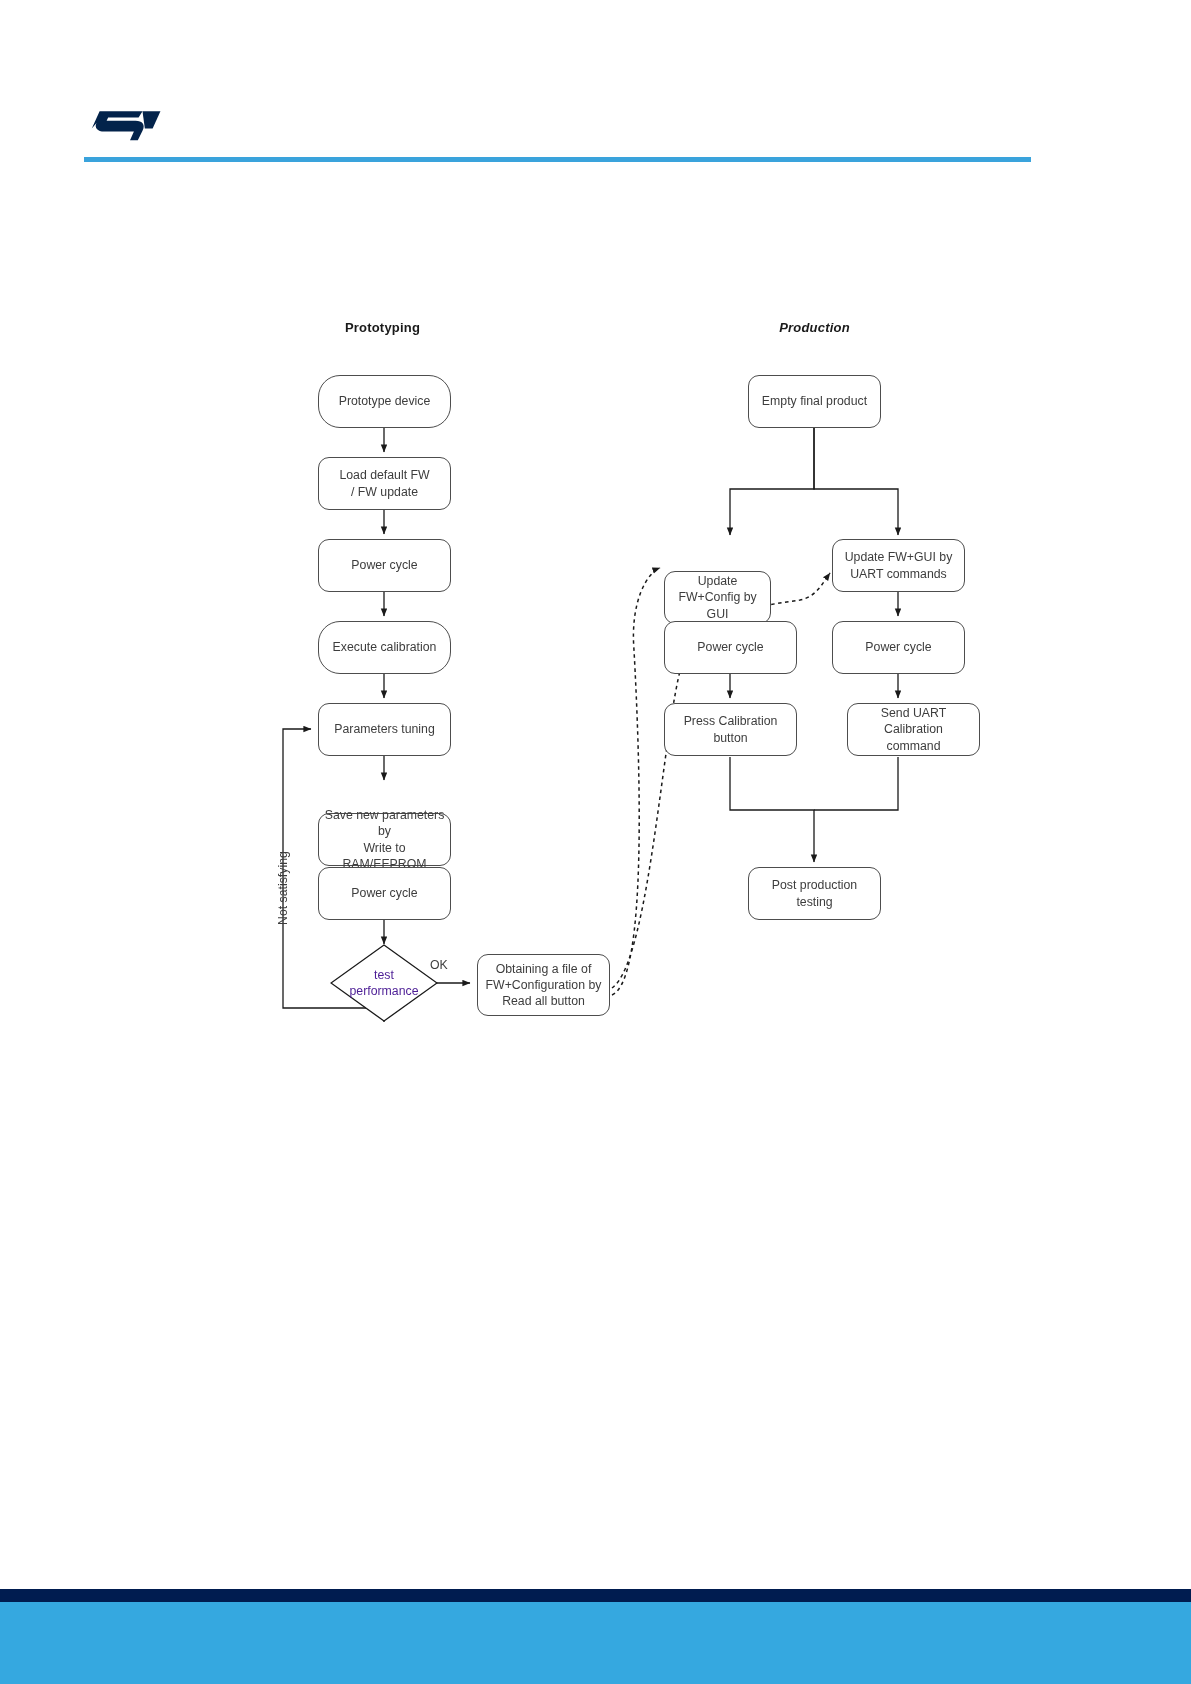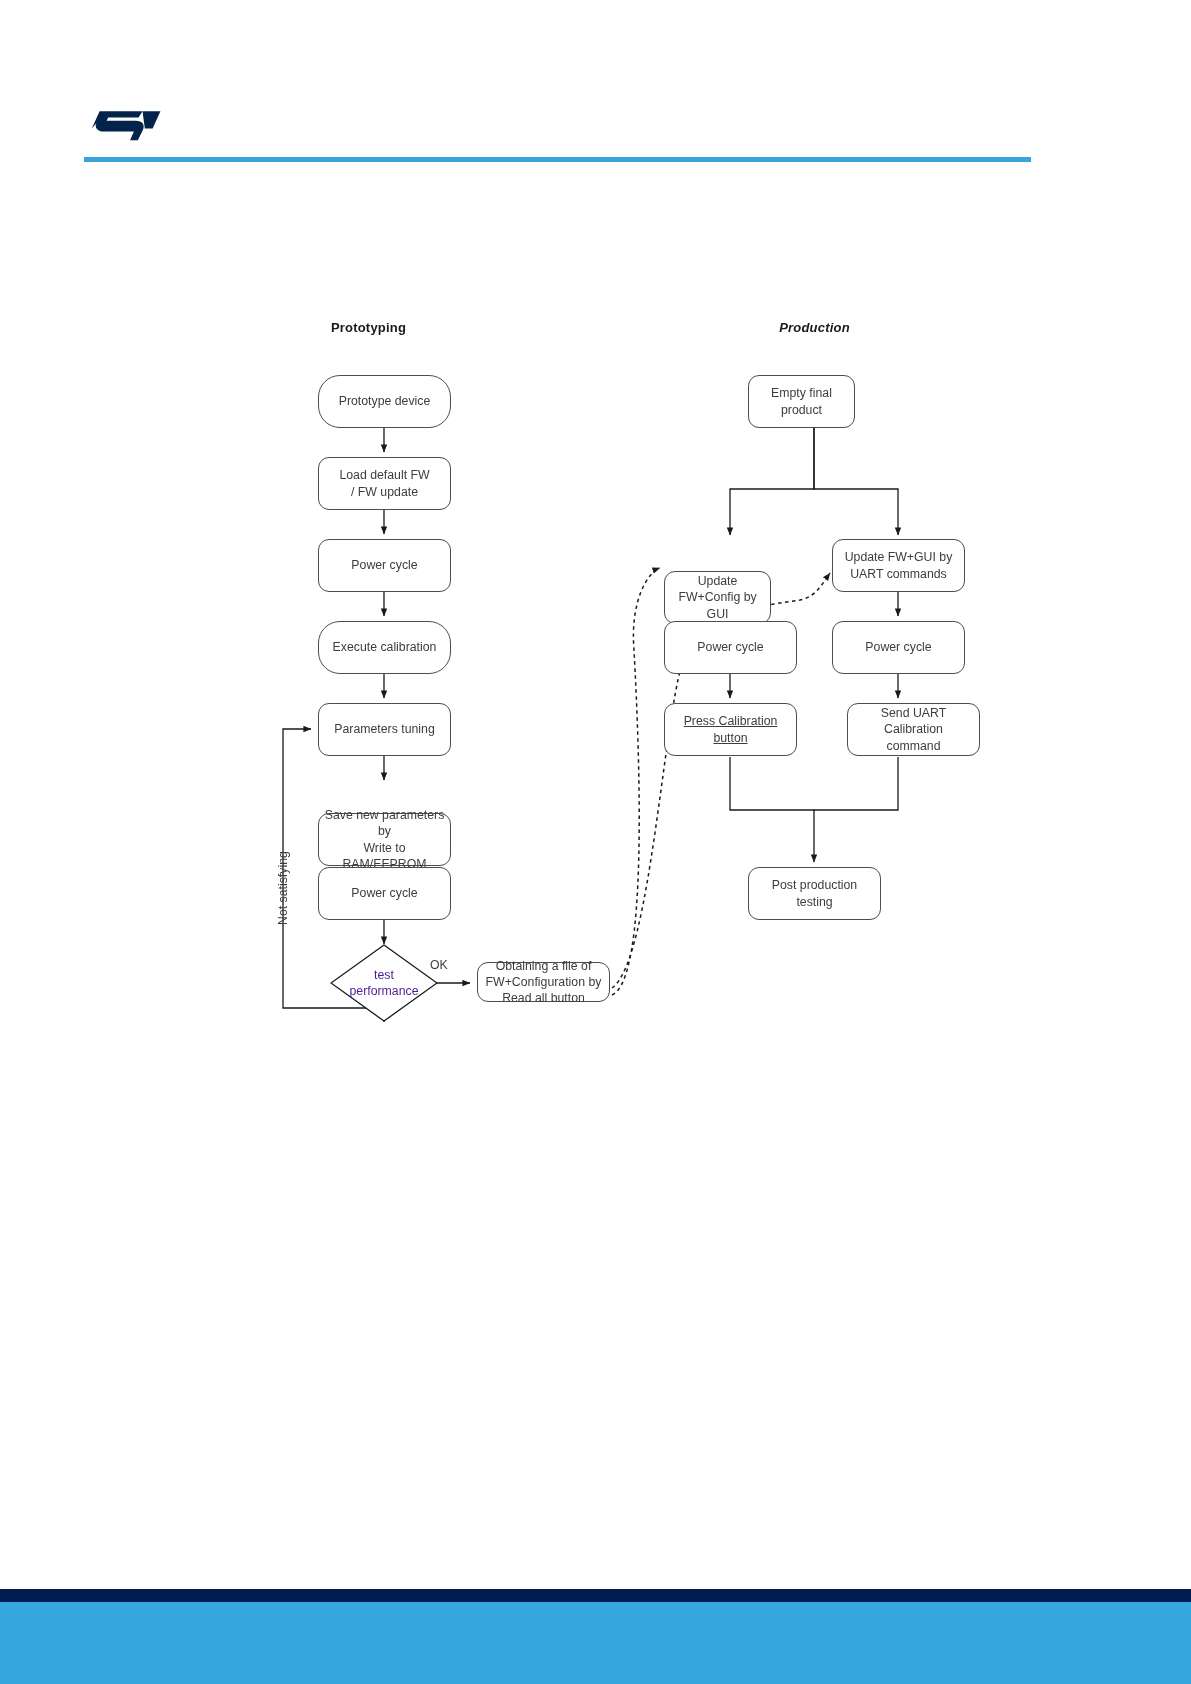--- a/index.html
+++ b/index.html
@@ -90,48 +90,48 @@
       <path d="M898,757 L898,810 L814,810"></path>
     </g>
 
     <g stroke="#1a1a1a" stroke-width="1.5" fill="none" stroke-dasharray="3.5,3.5">
       <path d="M612,995 C648,980 640,760 634,650 C630,600 648,572 660,568" marker-end="url(#arwd)"></path>
       <path d="M612,988 C652,960 664,700 686,652 C706,612 760,606 800,600
                C816,597 822,584 830,573" marker-end="url(#arwd)"></path>
     </g>
   </svg>
 
-  <div class="col-title" style="left:302px;top:320px;width:133px;">Prototyping</div>
+  <div class="col-title" style="left:316px;top:320px;width:133px;">Prototyping</div>
   <div class="col-title" style="left:748px;top:320px;width:133px;font-style:italic;">Production</div>
 
   <div class="node" style="left:318px;top:375px;width:133px;height:53px;border-radius:22px;">Prototype device</div>
   <div class="node" style="left:318px;top:457px;width:133px;height:53px;">Load default FW<br>/ FW update</div>
   <div class="node" style="left:318px;top:539px;width:133px;height:53px;">Power cycle</div>
   <div class="node" style="left:318px;top:621px;width:133px;height:53px;border-radius:22px;">Execute calibration</div>
   <div class="node" style="left:318px;top:703px;width:133px;height:53px;">Parameters tuning</div>
   <div class="node" style="left:318px;top:785px;width:133px;height:53px;margin-top:28px;">Save new parameters by<br>Write to RAM/EEPROM</div>
   <div class="node" style="left:318px;top:867px;width:133px;height:53px;">Power cycle</div>
 
   <div class="diamond-wrap" style="left:330px;top:944px;width:108px;height:78px;">
     <svg width="108" height="78" style="position:absolute;left:0;top:0;">
       <polygon points="54,1 107,39 54,77 1,39" fill="#ffffff" stroke="#1a1a1a" stroke-width="1.3"></polygon>
     </svg>
     <div class="diamond-label">test<br>performance</div>
   </div>
 
-  <div class="node" style="left:477px;top:954px;width:133px;height:40px;margin-top:8px;">Obtaining a file of<br>FW+Configuration by<br>Read all button</div>
+  <div class="node" style="left:477px;top:954px;width:133px;height:62px;">Obtaining a file of<br>FW+Configuration by<br>Read all button</div>
 
   <div class="edge-label rot" style="left:276px;top:925px;">Not satisfying</div>
   <div class="edge-label" style="left:430px;top:958px;">OK</div>
 
-  <div class="node" style="left:748px;top:375px;width:107px;height:53px;">Empty final product</div>
+  <div class="node" style="left:748px;top:375px;width:133px;height:53px;">Empty final product</div>
   <div class="node" style="left:664px;top:539px;width:107px;height:53px;margin-top:32px;">Update FW+Config by<br>GUI</div>
   <div class="node" style="left:832px;top:539px;width:133px;height:53px;">Update FW+GUI by<br>UART commands</div>
   <div class="node" style="left:664px;top:621px;width:133px;height:53px;">Power cycle</div>
   <div class="node" style="left:832px;top:621px;width:133px;height:53px;">Power cycle</div>
-  <div class="node" style="left:664px;top:703px;width:133px;height:53px;text-decoration:underline;">Press Calibration button</div>
+  <div class="node" style="left:664px;top:703px;width:133px;height:53px;">Press Calibration button</div>
   <div class="node" style="left:832px;top:703px;width:133px;height:53px;margin-left:15px;">Send UART Calibration<br>command</div>
   <div class="node" style="left:748px;top:867px;width:133px;height:53px;">Post production testing</div>
 
 </div>
 
 <div class="footer-navy"></div>
 <div class="footer-blue"></div>
 
 </body></html>

